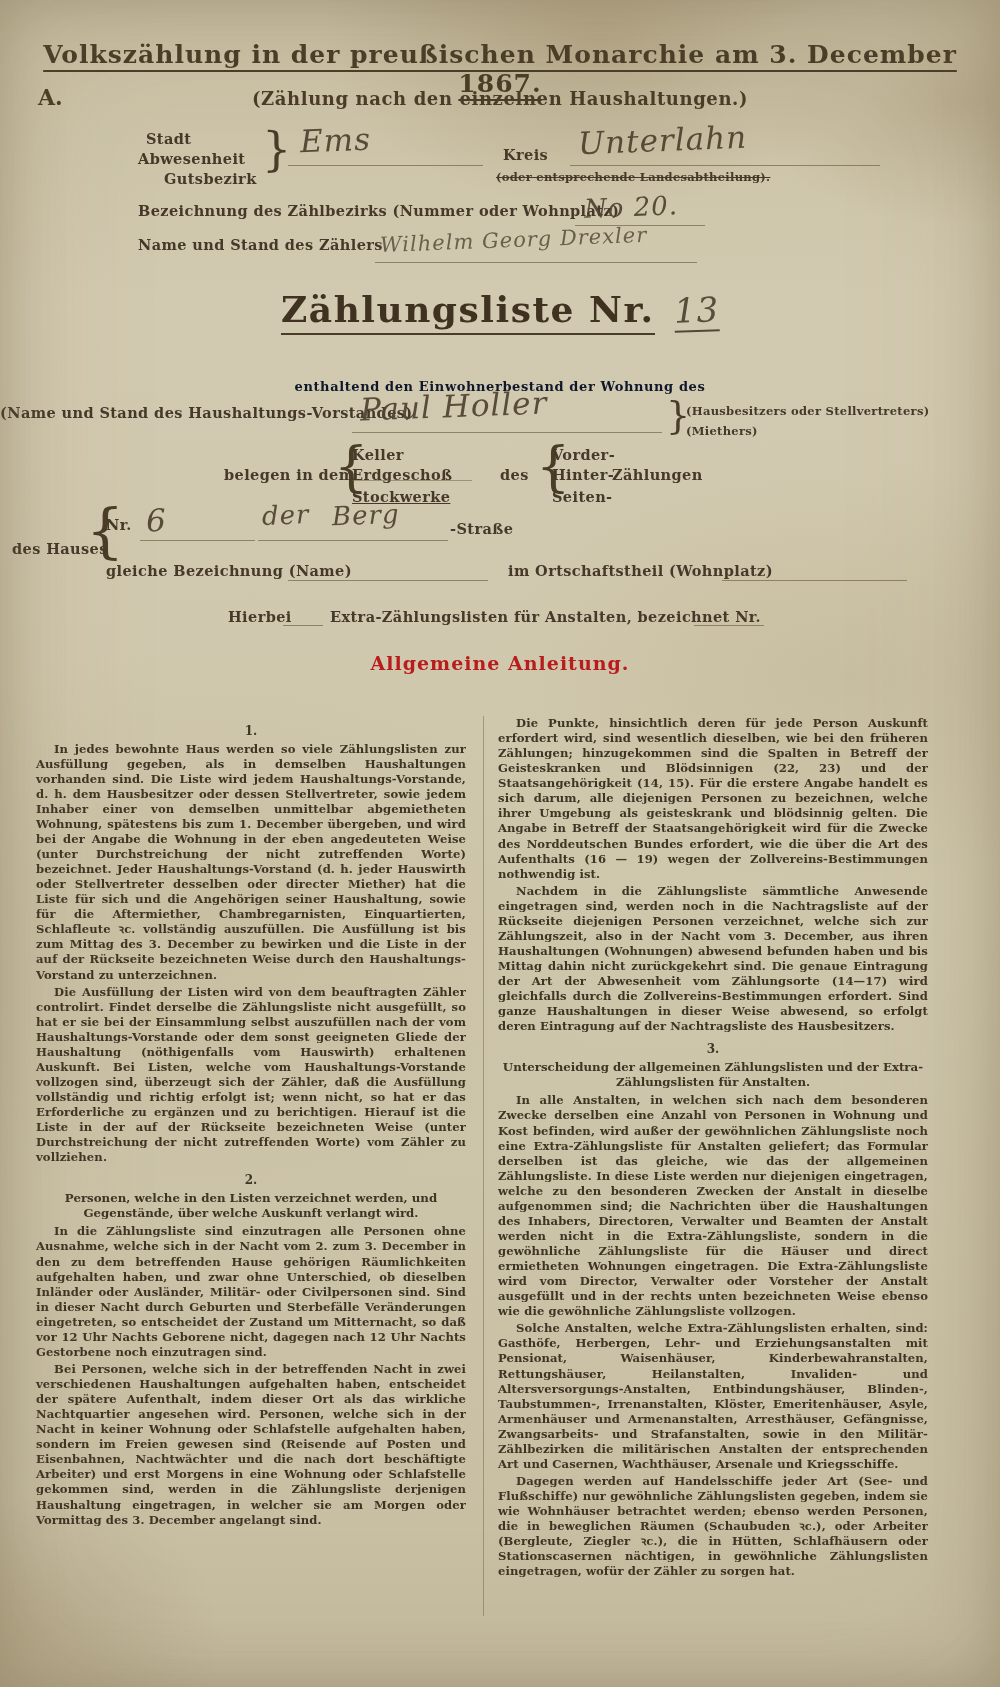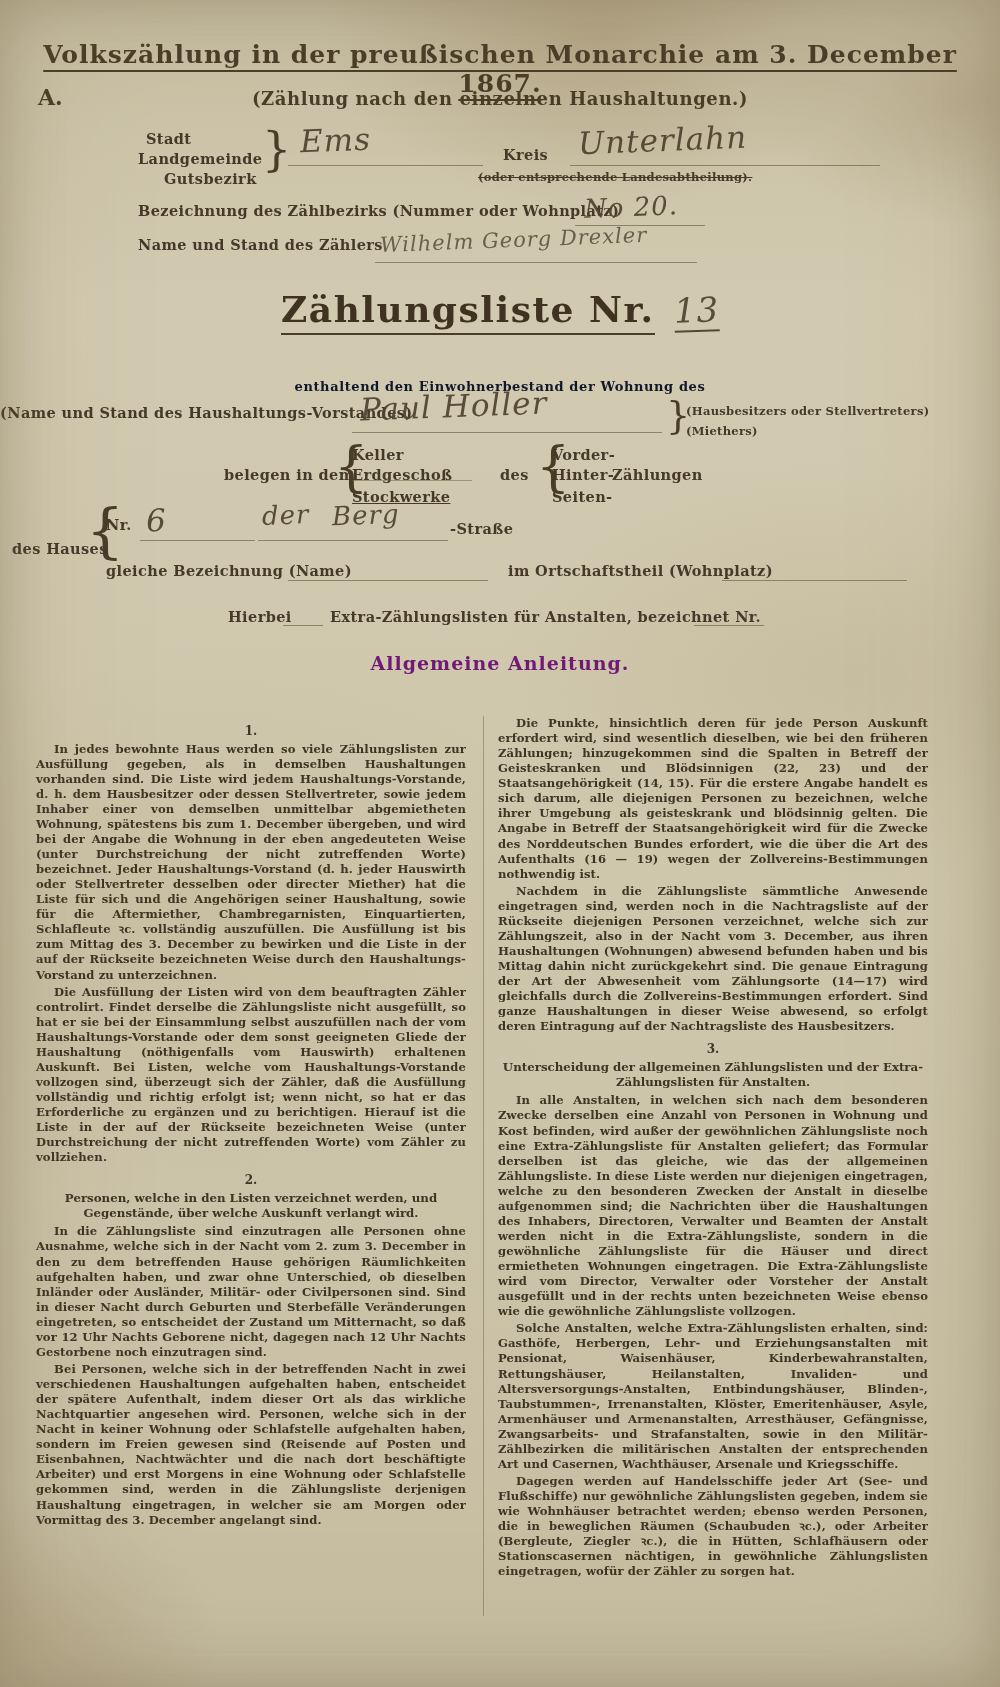--- a/index.html
+++ b/index.html
@@ -78,46 +78,46 @@
   .col{position:absolute;top:0;width:430px;font-size:11.6px;line-height:1.30;text-align:justify;color:#3f3525;}
   .col.left{left:8px;}
   .col.right{left:470px;}
   .divider{position:absolute;left:455px;top:0;width:1px;height:900px;background:#6b5c41;opacity:.45;}
   .col p{margin:0 0 2px 0;text-indent:18px;font-weight:bold;letter-spacing:.1px;}
   .col .num{text-align:center;font-weight:bold;margin:8px 0 2px;text-indent:0;font-size:12px;}
   .col .hd{text-align:center;font-weight:bold;margin:0 0 4px;text-indent:0;font-size:11.8px;line-height:1.25;}
 
   .allg{
     left:0;right:0;top:652px;text-align:center;
-    font-size:19px;font-weight:bold;letter-spacing:1px;color:#701a75;
+    font-size:19px;font-weight:bold;letter-spacing:1px;color:#b91c1c;
   }
 </style>
 </head>
 <body>
 
 <div class="paper"></div>
 <div class="sheet">
 
   <div class="abs cornerA">A.</div>
 
   <div class="abs hdr-main">Volkszählung in der preußischen Monarchie am 3. December 1867.</div>
   <div class="abs hdr-sub">(Zählung nach den einzelnen Haushaltungen.)</div>
 
   <div class="abs lbl" style="left:146px;top:130px;">Stadt</div>
-  <div class="abs lbl" style="left:138px;top:150px;">Landgemeinde</div>
+  <div class="abs lbl" style="left:138px;top:150px;">Abwesenheit</div>
   <div class="abs lbl" style="left:138px;top:170px;margin-left:26px;">Gutsbezirk</div>
   <div class="abs brace" style="left:262px;top:126px;font-size:46px;">}</div>
 
   <div class="abs hand lg" style="left:300px;top:122px;">Ems</div>
   <div class="rule" style="left:288px;top:165px;width:195px;"></div>
 
   <div class="abs lbl" style="left:503px;top:146px;">Kreis</div>
   <div class="abs hand lg" style="left:578px;top:122px;">Unterlahn</div>
   <div class="rule" style="left:570px;top:165px;width:310px;"></div>
-  <div class="abs lbl-sm" style="left:478px;top:170px;text-decoration:line-through;text-decoration-thickness:1px;">(oder entsprechende Landesabtheilung).</div>
+  <div class="abs lbl-sm" style="left:496px;top:170px;text-decoration:line-through;text-decoration-thickness:1px;">(oder entsprechende Landesabtheilung).</div>
 
   <div class="abs lbl" style="left:138px;top:202px;">Bezeichnung des Zählbezirks (Nummer oder Wohnplatz)</div>
   <div class="abs hand" style="left:584px;top:192px;">No 20.</div>
   <div class="rule" style="left:575px;top:225px;width:130px;"></div>
 
   <div class="abs lbl" style="left:138px;top:236px;">Name und Stand des Zählers</div>
   <div class="abs hand sm" style="left:380px;top:228px;opacity:.78;">Wilhelm Georg Drexler</div>
   <div class="rule" style="left:375px;top:262px;width:322px;"></div>
 
   <div class="abs" style="left:0;right:0;top:288px;text-align:center;">

